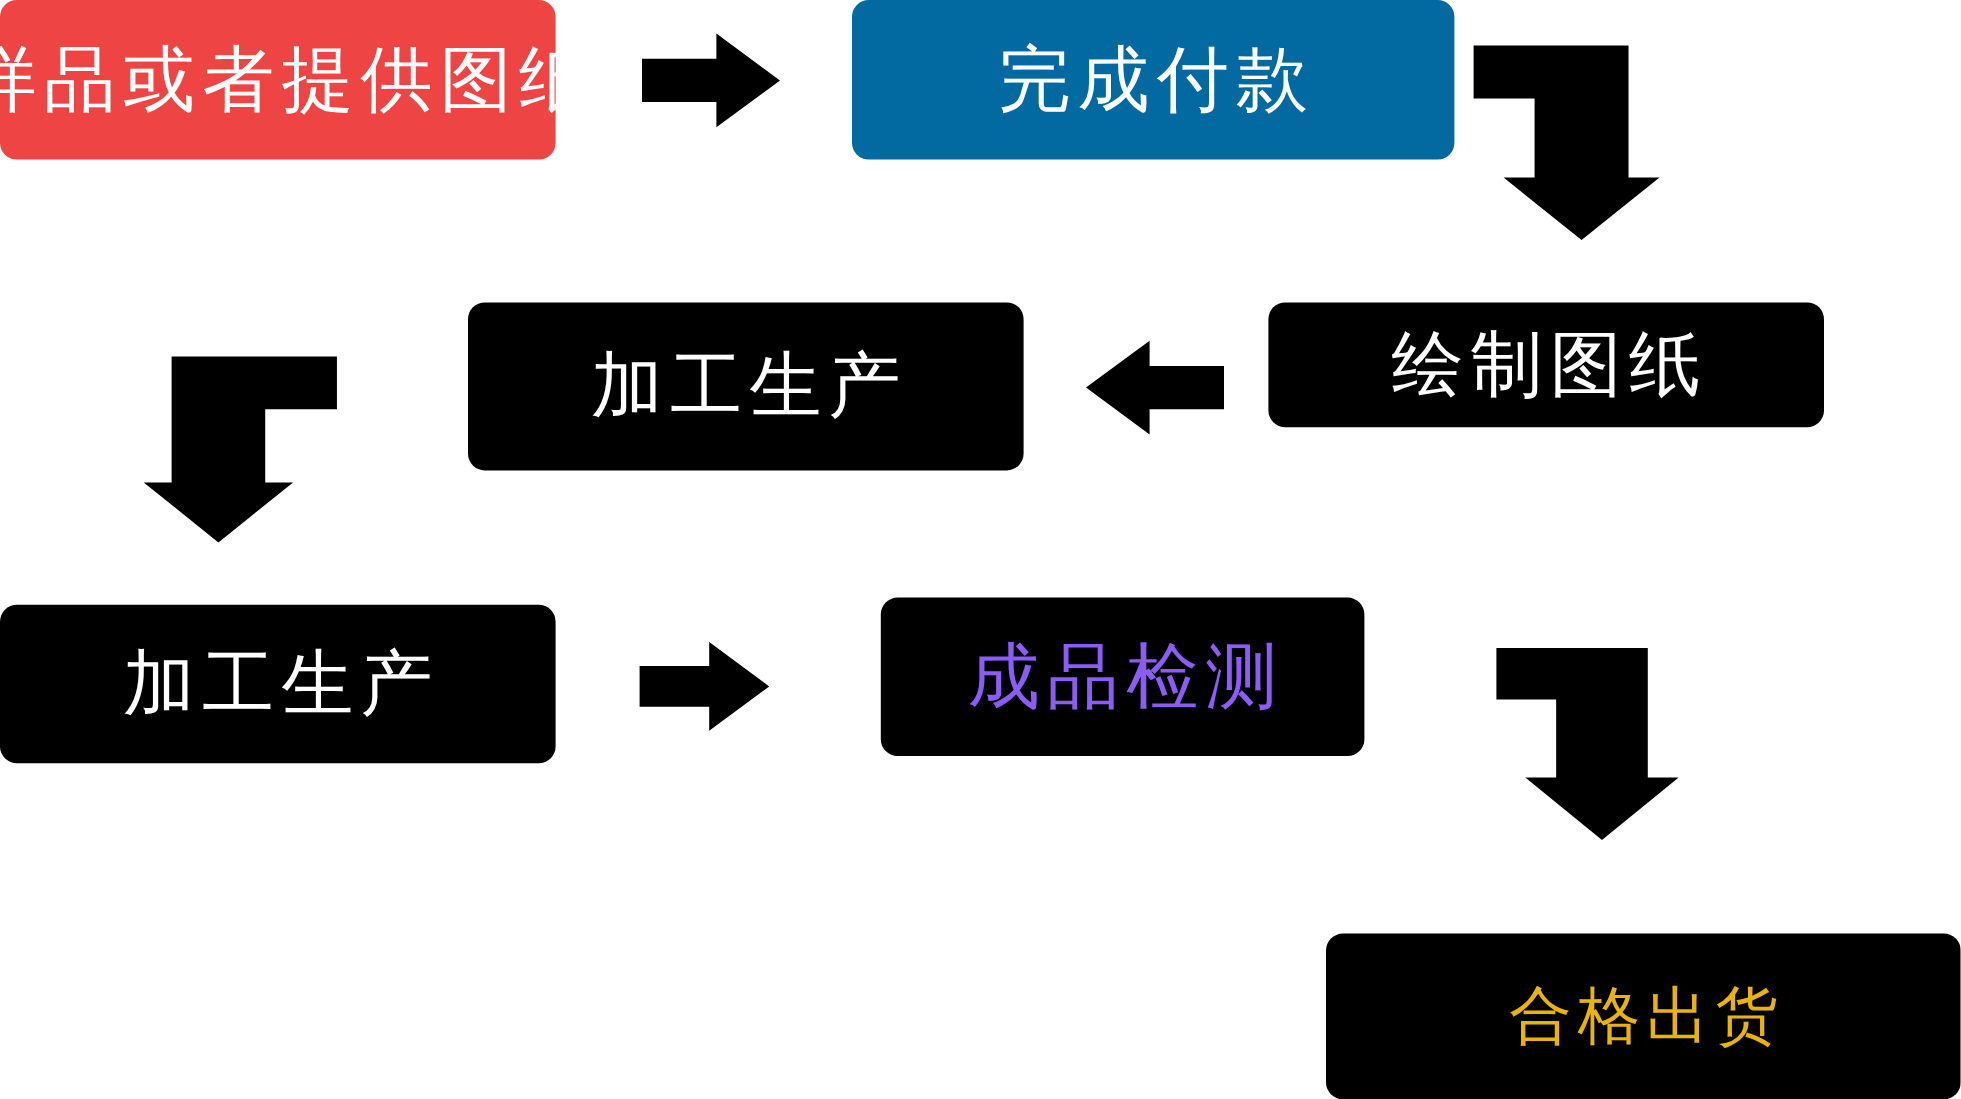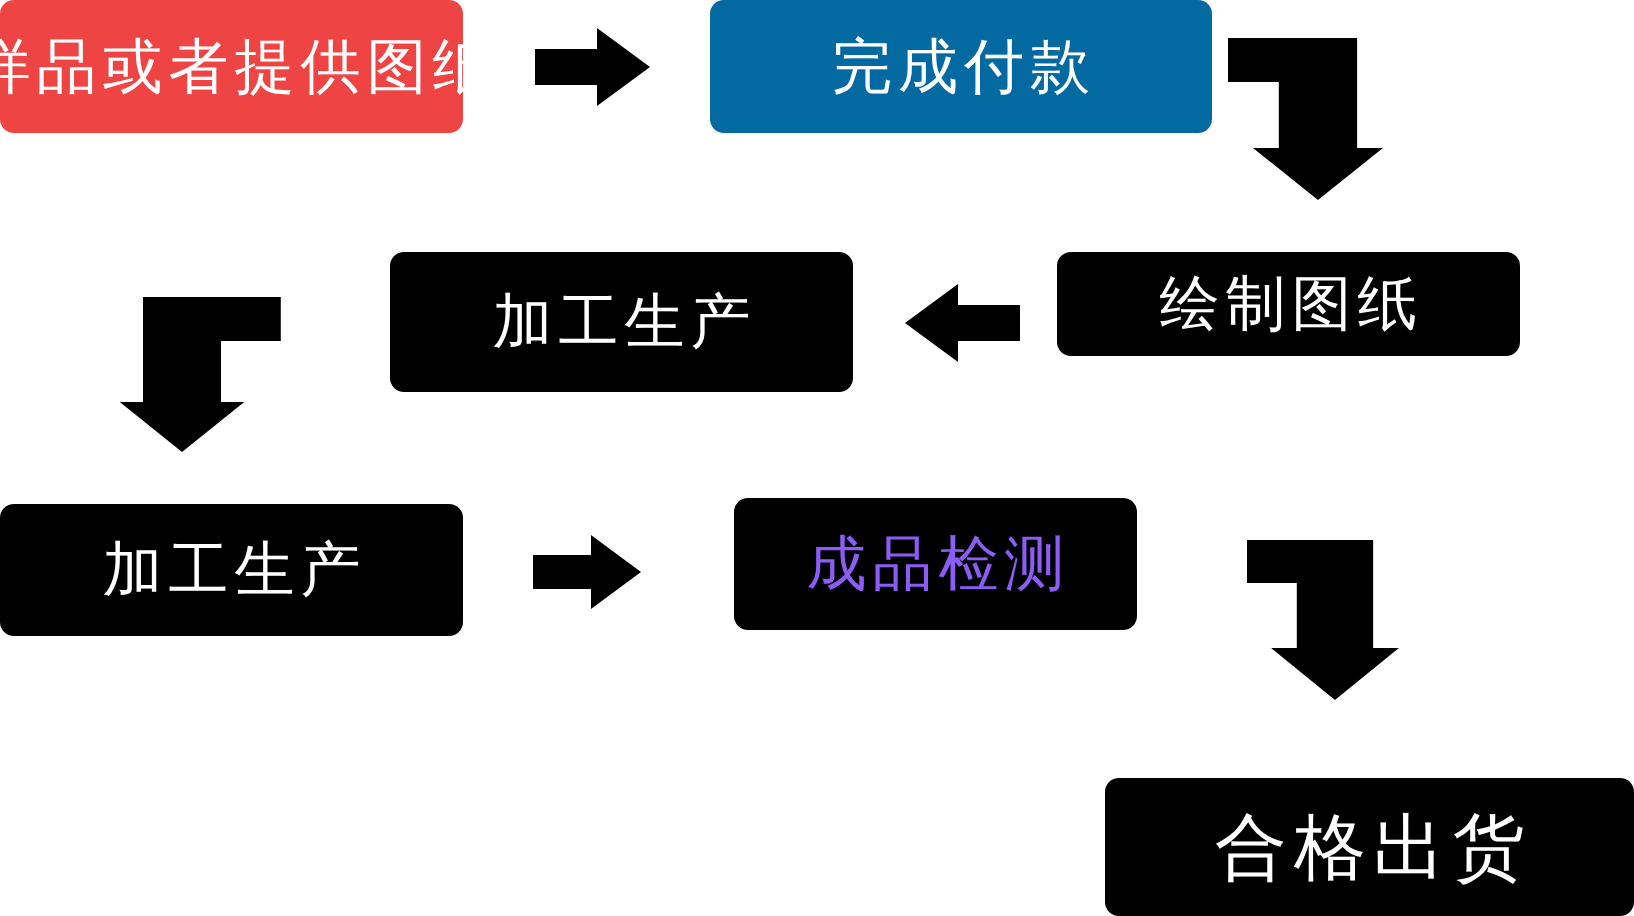--- a/index.html
+++ b/index.html
@@ -67,21 +67,21 @@
   </div>
 
   <div class="node" id="node-4" style="left: 0px; top: 504px; width: 463px; height: 132px; font-size: 60px; background: rgb(0, 0, 0); color: rgb(255, 255, 255); align-items: center;">
     <span class="node-label">加工生产</span>
   </div>
 
   <div class="node" id="node-5" style="left: 690px; top: 498px; width: 403px; height: 132px; font-size: 60px; background: rgb(0, 0, 0); color: #8b5cf6; margin-left: 44px;">
     <span class="node-label">成品检测</span>
   </div>
 
-  <div class="node" id="node-6" style="left: 1105px; top: 778px; width: 529px; height: 138px; font-size: 72px; background: rgb(0, 0, 0); color: #ffffff;">
+  <div class="node" id="node-6" style="left: 1105px; top: 778px; width: 529px; height: 138px; font-size: 52px; background: rgb(0, 0, 0); color: #eab308;">
     <span class="node-label">合格出货</span>
   </div>
 
   <svg class="arrow-svg" id="conn-0" viewBox="0 0 115 78" preserveAspectRatio="none" style="left: 535px; top: 28px; width: 115px; height: 78px;">
     <polygon class="arrow-shape" points="0,21 62,21 62,0 115,39 62,78 62,57 0,57" fill="#000000"></polygon>
   </svg>
 
   <svg class="arrow-svg" id="conn-1" viewBox="0 0 155 162" preserveAspectRatio="none" style="left: 1228px; top: 38px; width: 155px; height: 162px;">
     <polygon class="arrow-shape" points="0,0 155,0 155,110 186,110 108,162 30,110 61,110 61,44 0,44" transform="scale(0.833,1)" fill="#000000"></polygon>
   </svg>

